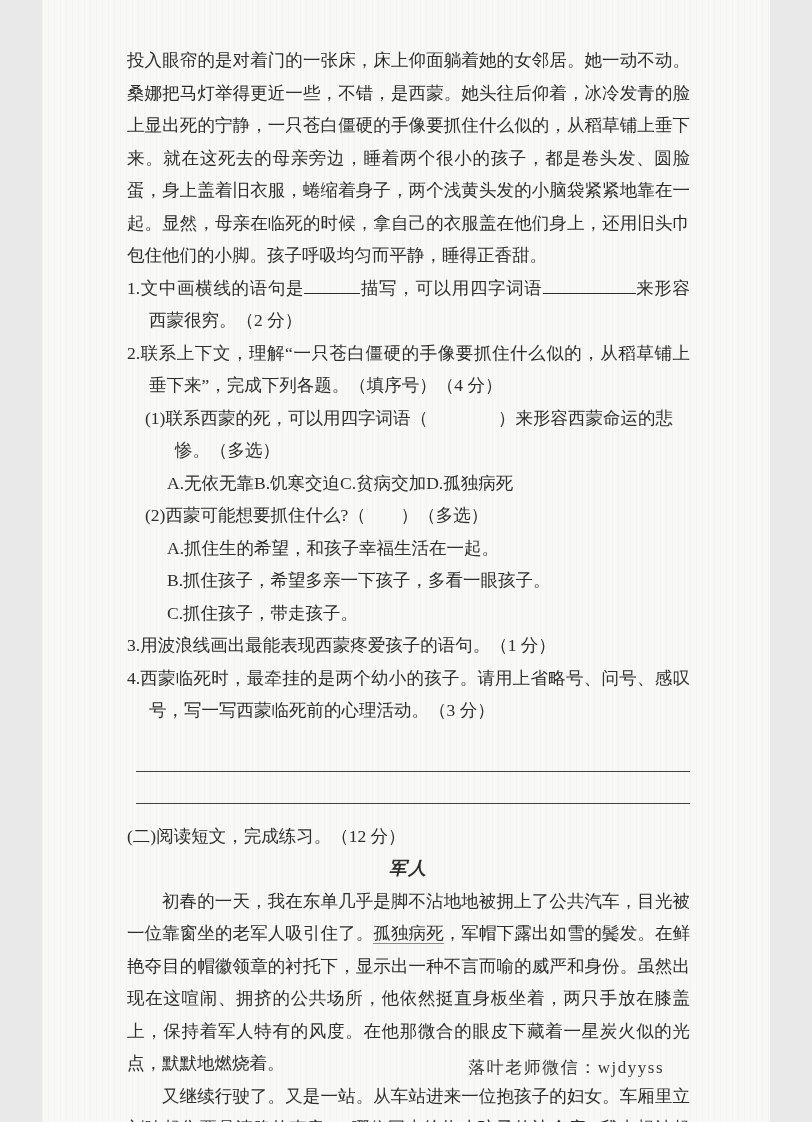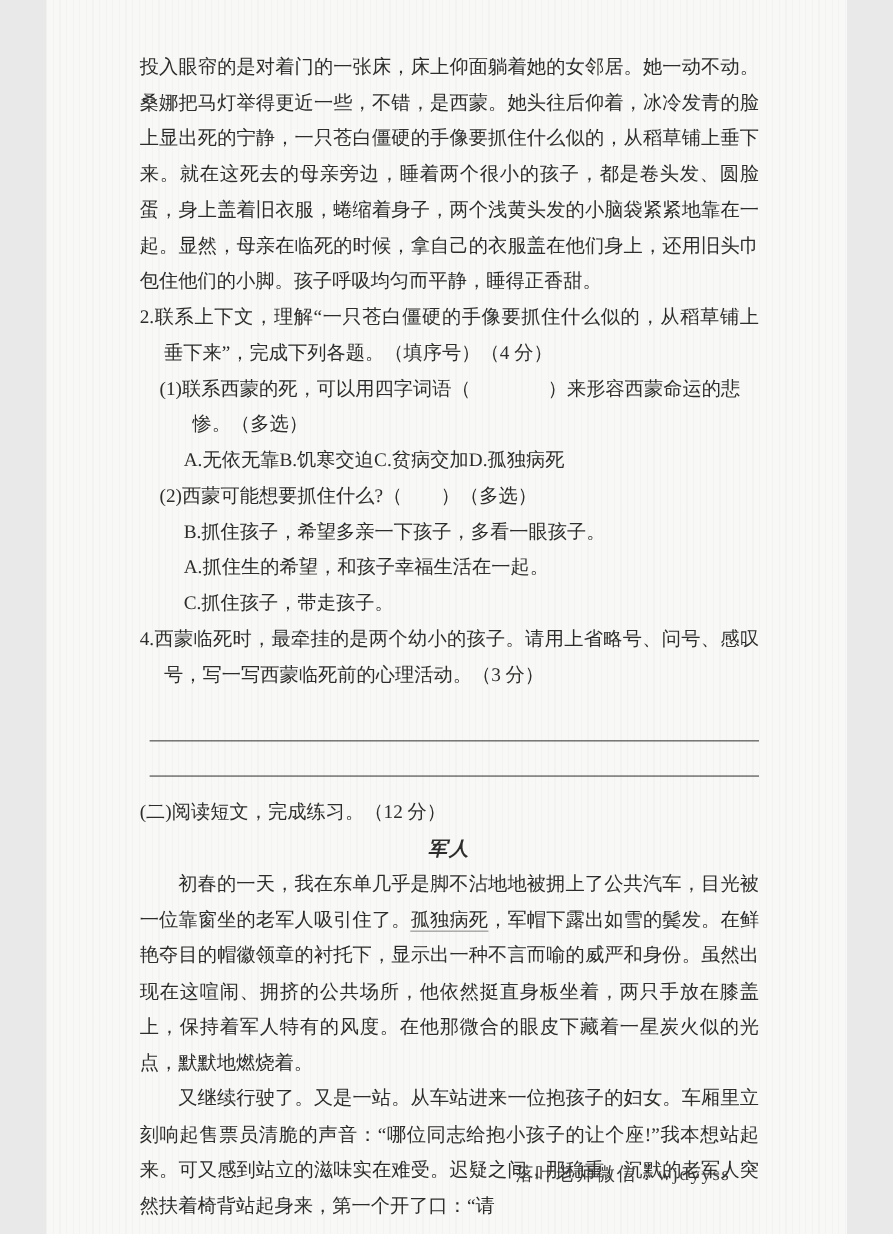--- a/index.html
+++ b/index.html
@@ -49,38 +49,40 @@
     font-family: "Liberation Serif", "DejaVu Serif", serif;
   }
 </style>
 </head>
 <body>
 
 <div class="sheet">
 
   <p class="body-text">投入眼帘的是对着门的一张床，床上仰面躺着她的女邻居。她一动不动。桑娜把马灯举得更近一些，不错，是西蒙。她头往后仰着，冰冷发青的脸上显出死的宁静，一只苍白僵硬的手像要抓住什么似的，从稻草铺上垂下来。就在这死去的母亲旁边，睡着两个很小的孩子，都是卷头发、圆脸蛋，身上盖着旧衣服，蜷缩着身子，两个浅黄头发的小脑袋紧紧地靠在一起。显然，母亲在临死的时候，拿自己的衣服盖在他们身上，还用旧头巾包住他们的小脚。孩子呼吸均匀而平静，睡得正香甜。</p>
 
+  <div class="hang"><span>1.</span><span>文中画横线的语句是</span><span class="blank short"></span><span>描写，可以用四字词语</span><span class="blank long"></span><span>来形容西蒙很穷。（2 分）</span></div>
 
   <div class="hang"><span>2.</span><span>联系上下文，理解“一只苍白僵硬的手像要抓住什么似的，从稻草铺上垂下来”，完成下列各题。（填序号）（4 分）</span></div>
 
   <div class="sub"><span>(1)</span><span>联系西蒙的死，可以用四字词语（　　　　）来形容西蒙命运的悲惨。（多选）</span></div>
 
   <div class="opt-row">
     <span>A.无依无靠</span>
     <span>B.饥寒交迫</span>
     <span>C.贫病交加</span>
     <span>D.孤独病死</span>
   </div>
 
   <div class="sub"><span>(2)</span><span>西蒙可能想要抓住什么?（　　）（多选）</span></div>
 
+  <div class="opt-line">A.抓住生的希望，和孩子幸福生活在一起。</div>
   <div class="opt-line">B.抓住孩子，希望多亲一下孩子，多看一眼孩子。</div>
-  <div class="opt-line">A.抓住生的希望，和孩子幸福生活在一起。</div>
   <div class="opt-line">C.抓住孩子，带走孩子。</div>
 
+  <div class="hang"><span>3.</span><span>用波浪线画出最能表现西蒙疼爱孩子的语句。（1 分）</span></div>
 
   <div class="hang"><span>4.</span><span>西蒙临死时，最牵挂的是两个幼小的孩子。请用上省略号、问号、感叹号，写一写西蒙临死前的心理活动。（3 分）</span></div>
 
   <div class="answer-lines">
     <div class="answer-line"></div>
     <div class="answer-line"></div>
   </div>
 
   <div class="sec-header">(二)阅读短文，完成练习。（12 分）</div>
 

